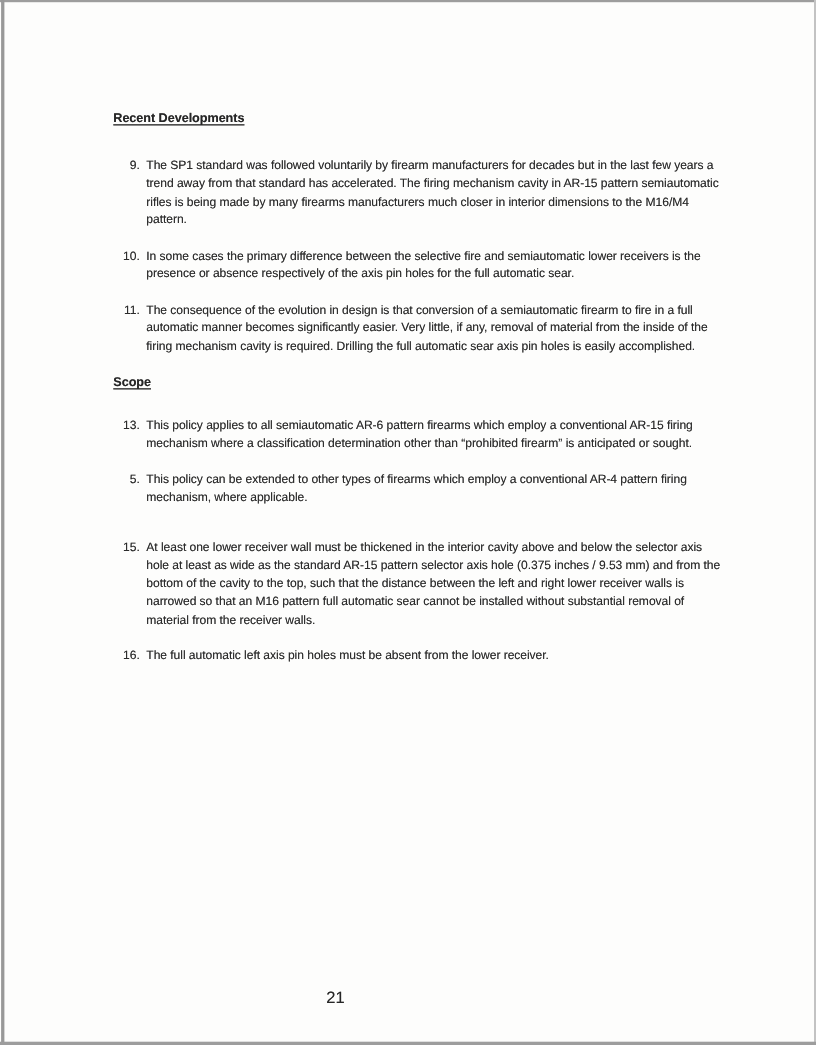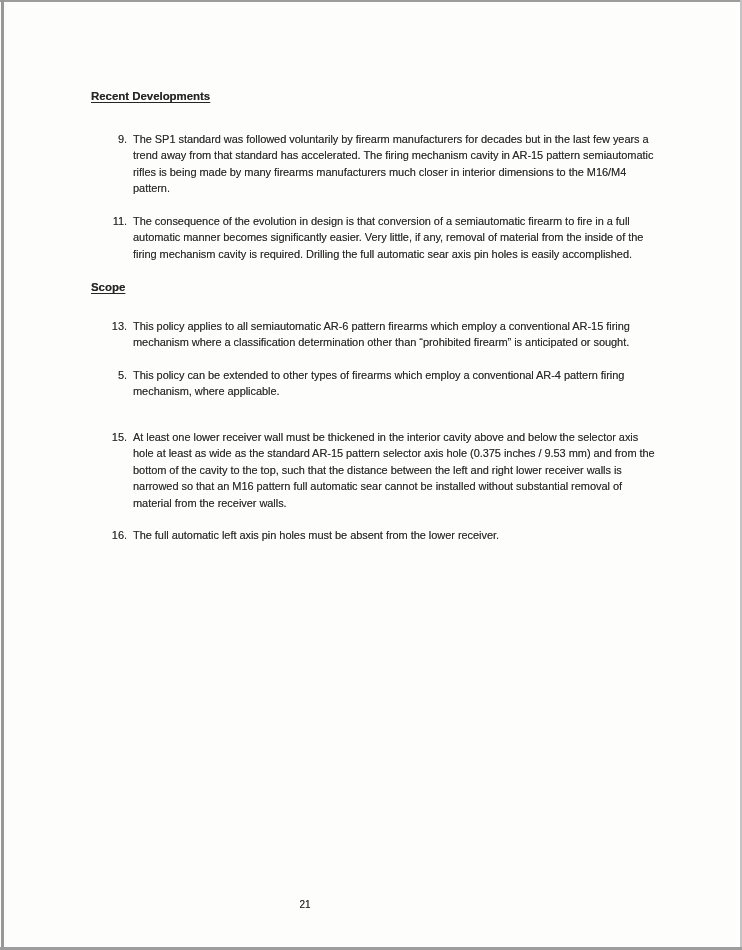--- a/index.html
+++ b/index.html
@@ -37,21 +37,21 @@
     position: absolute;
     left: 91px;
     top: 88px;
     width: 566px;
     font-size: 11px;
     line-height: 16.5px;
     letter-spacing: -0.05px;
     text-shadow: 0 0 0.5px rgba(43,43,43,0.55);
   }
   .heading {
-    margin: 0;
+    margin: 12px;
     font-size: 11.5px;
     font-weight: bold;
     line-height: 16.5px;
     color: #252525;
     text-decoration: underline;
     text-underline-offset: 2px;
   }
   .sec-1 .heading { margin-bottom: 26px; }
   .sec-2 { margin-top: 17px; }
   .sec-2 .heading { margin-bottom: 22px; }
@@ -69,41 +69,45 @@
   }
   .txt {
     width: 524px;
   }
   .page-number {
     position: absolute;
     top: 899px;
     left: 0;
     width: 610px;
     text-align: center;
-    font-size: 10px;
+    font-size: 15px;
     color: #262626;
     text-shadow: 0 0 0.5px rgba(43,43,43,0.55);
   }
 </style>
 </head>
 <body>
 
 <div class="scan">
   <div class="edge-top"></div>
   <div class="edge-left"></div>
   <div class="edge-right"></div>
   <div class="edge-bottom"></div>
 
   <div class="content">
 
     <div class="section sec-1">
       <h2 class="heading">Recent Developments</h2>
       <div class="item">
         <span class="num">9.</span>
         <span class="txt">The SP1 standard was followed voluntarily by firearm manufacturers for decades but in the last few years a trend away from that standard has accelerated. The firing mechanism cavity in AR-15 pattern semiautomatic rifles is being made by many firearms manufacturers much closer in interior dimensions to the M16/M4 pattern.</span>
+      </div>
+      <div class="item">
+        <span class="num">10.</span>
+        <span class="txt">In some cases the primary difference between the selective fire and semiautomatic lower receivers is the presence or absence respectively of the axis pin holes for the full automatic sear.</span>
       </div>
       <div class="item">
         <span class="num">11.</span>
         <span class="txt">The consequence of the evolution in design is that conversion of a semiautomatic firearm to fire in a full automatic manner becomes significantly easier. Very little, if any, removal of material from the inside of the firing mechanism cavity is required. Drilling the full automatic sear axis pin holes is easily accomplished.</span>
       </div>
     </div>
 
     <div class="section sec-2">
       <h2 class="heading">Scope</h2>
       <div class="item">

